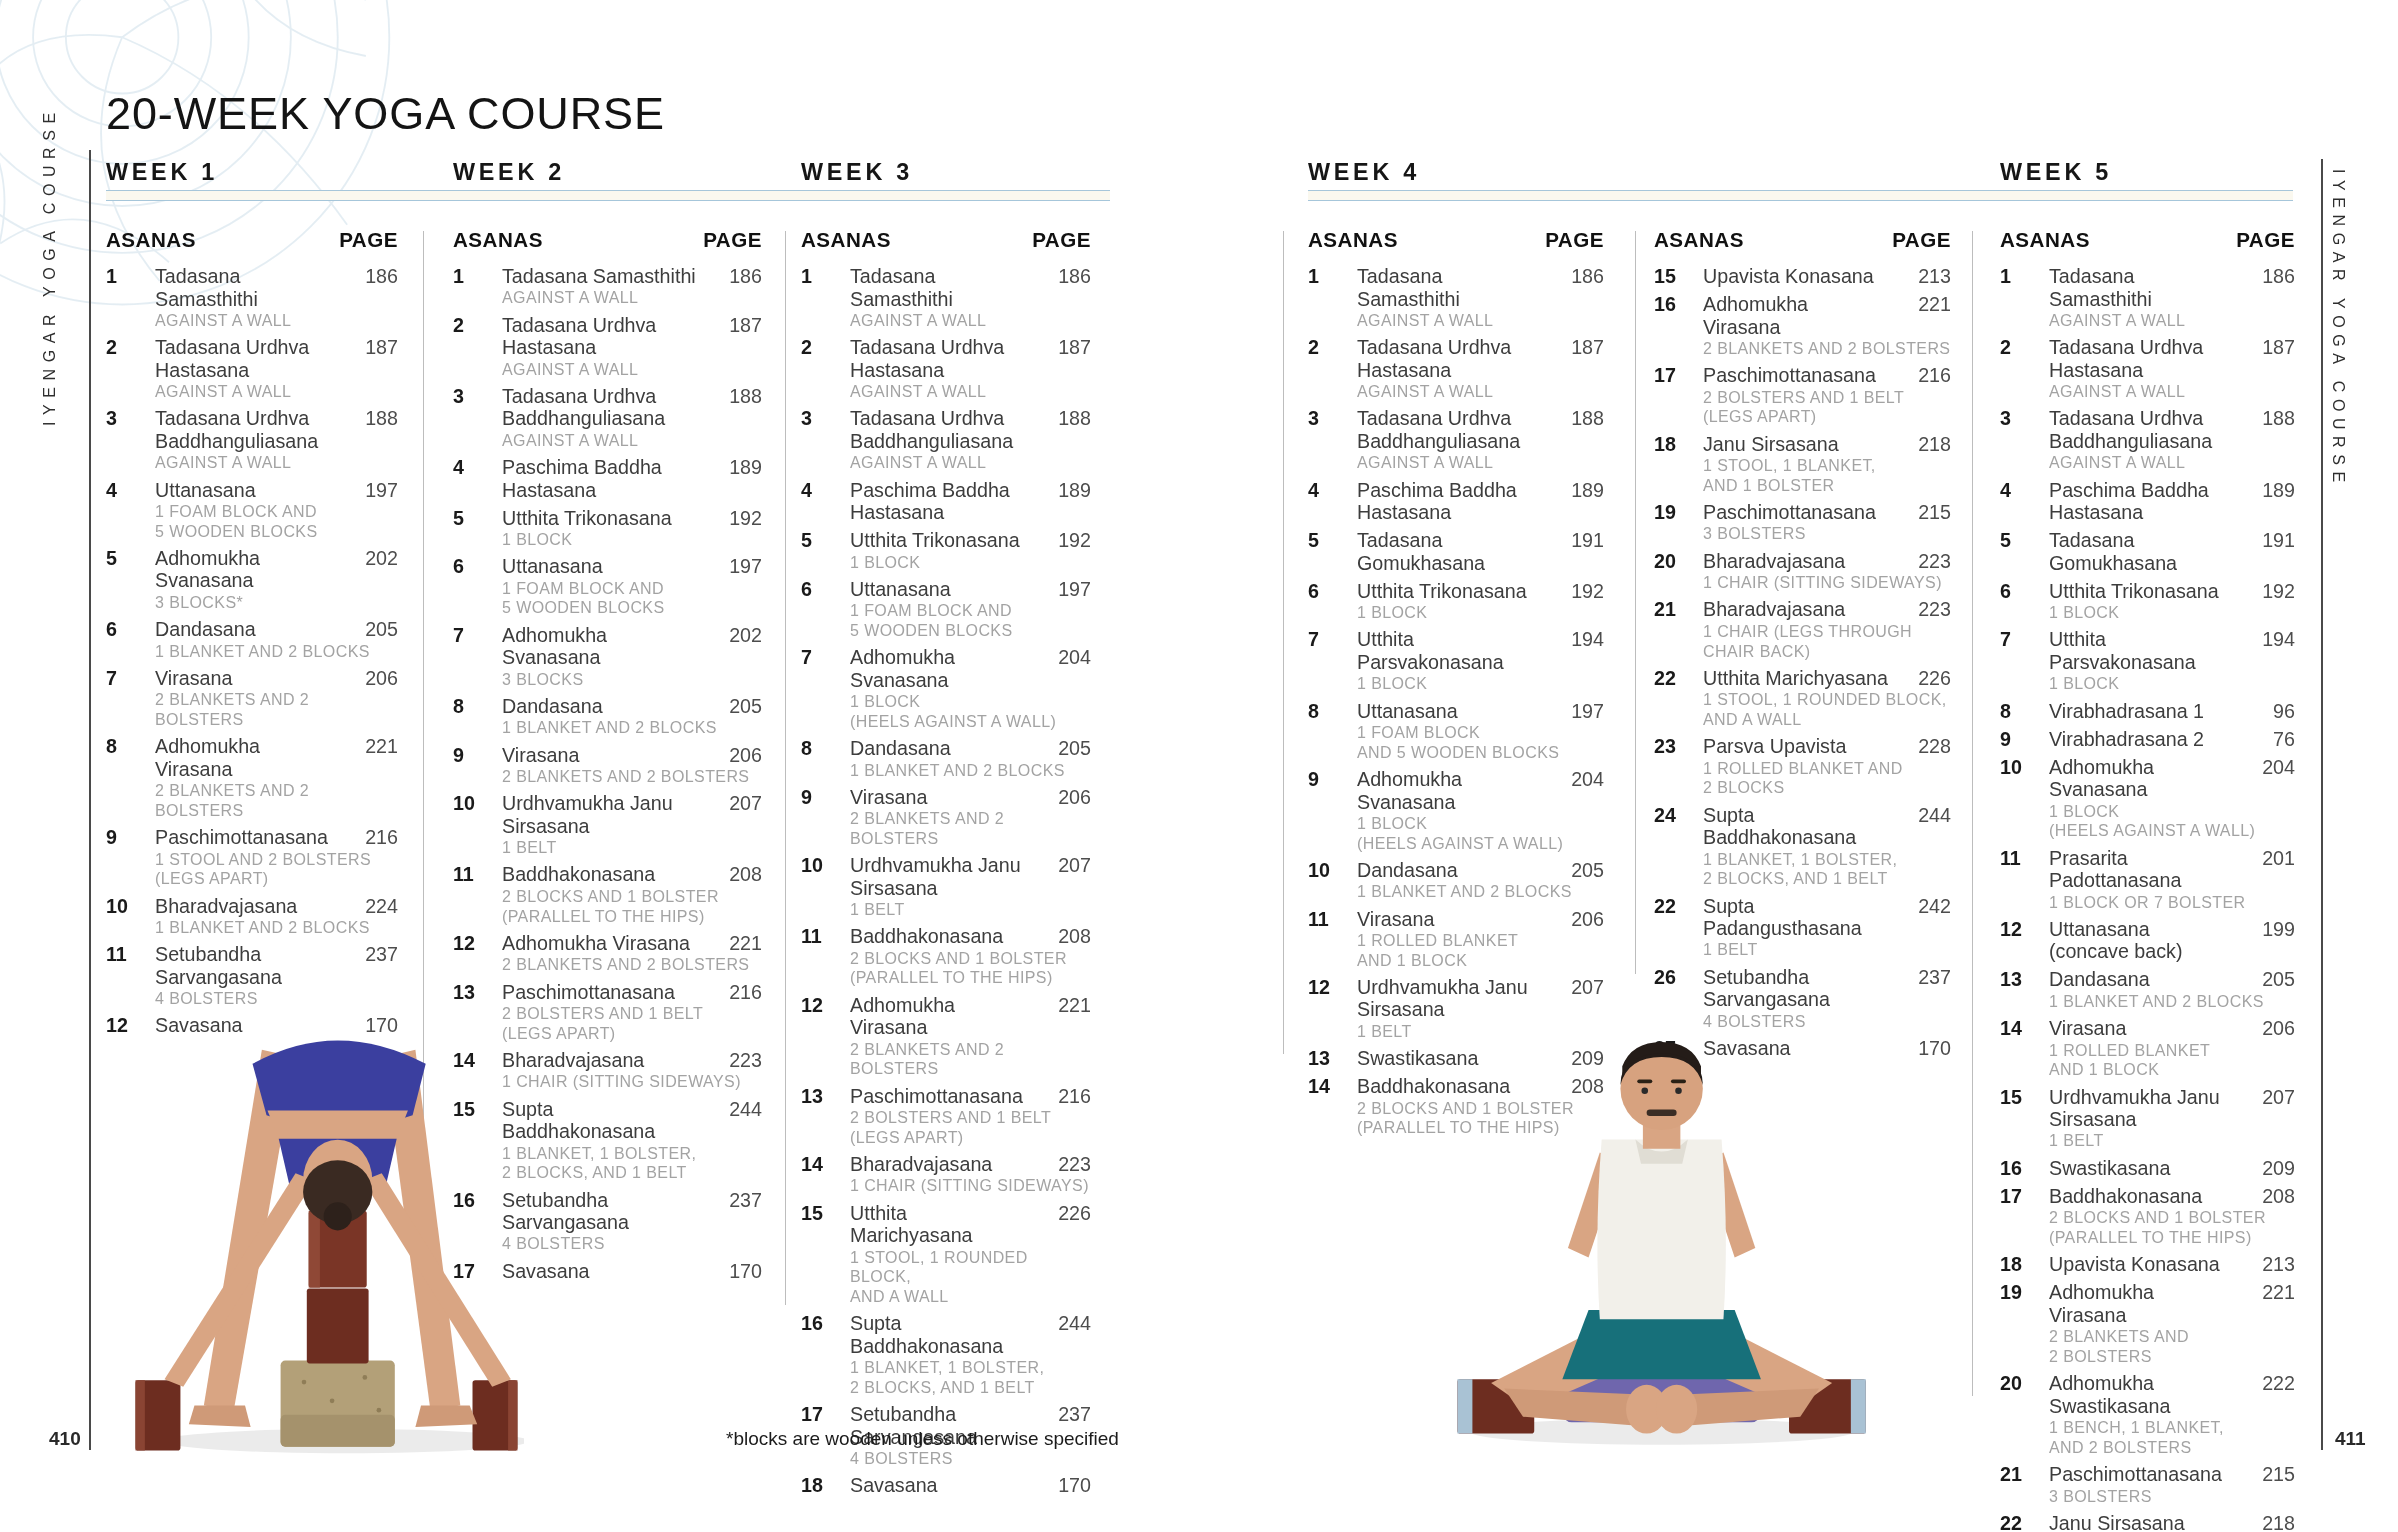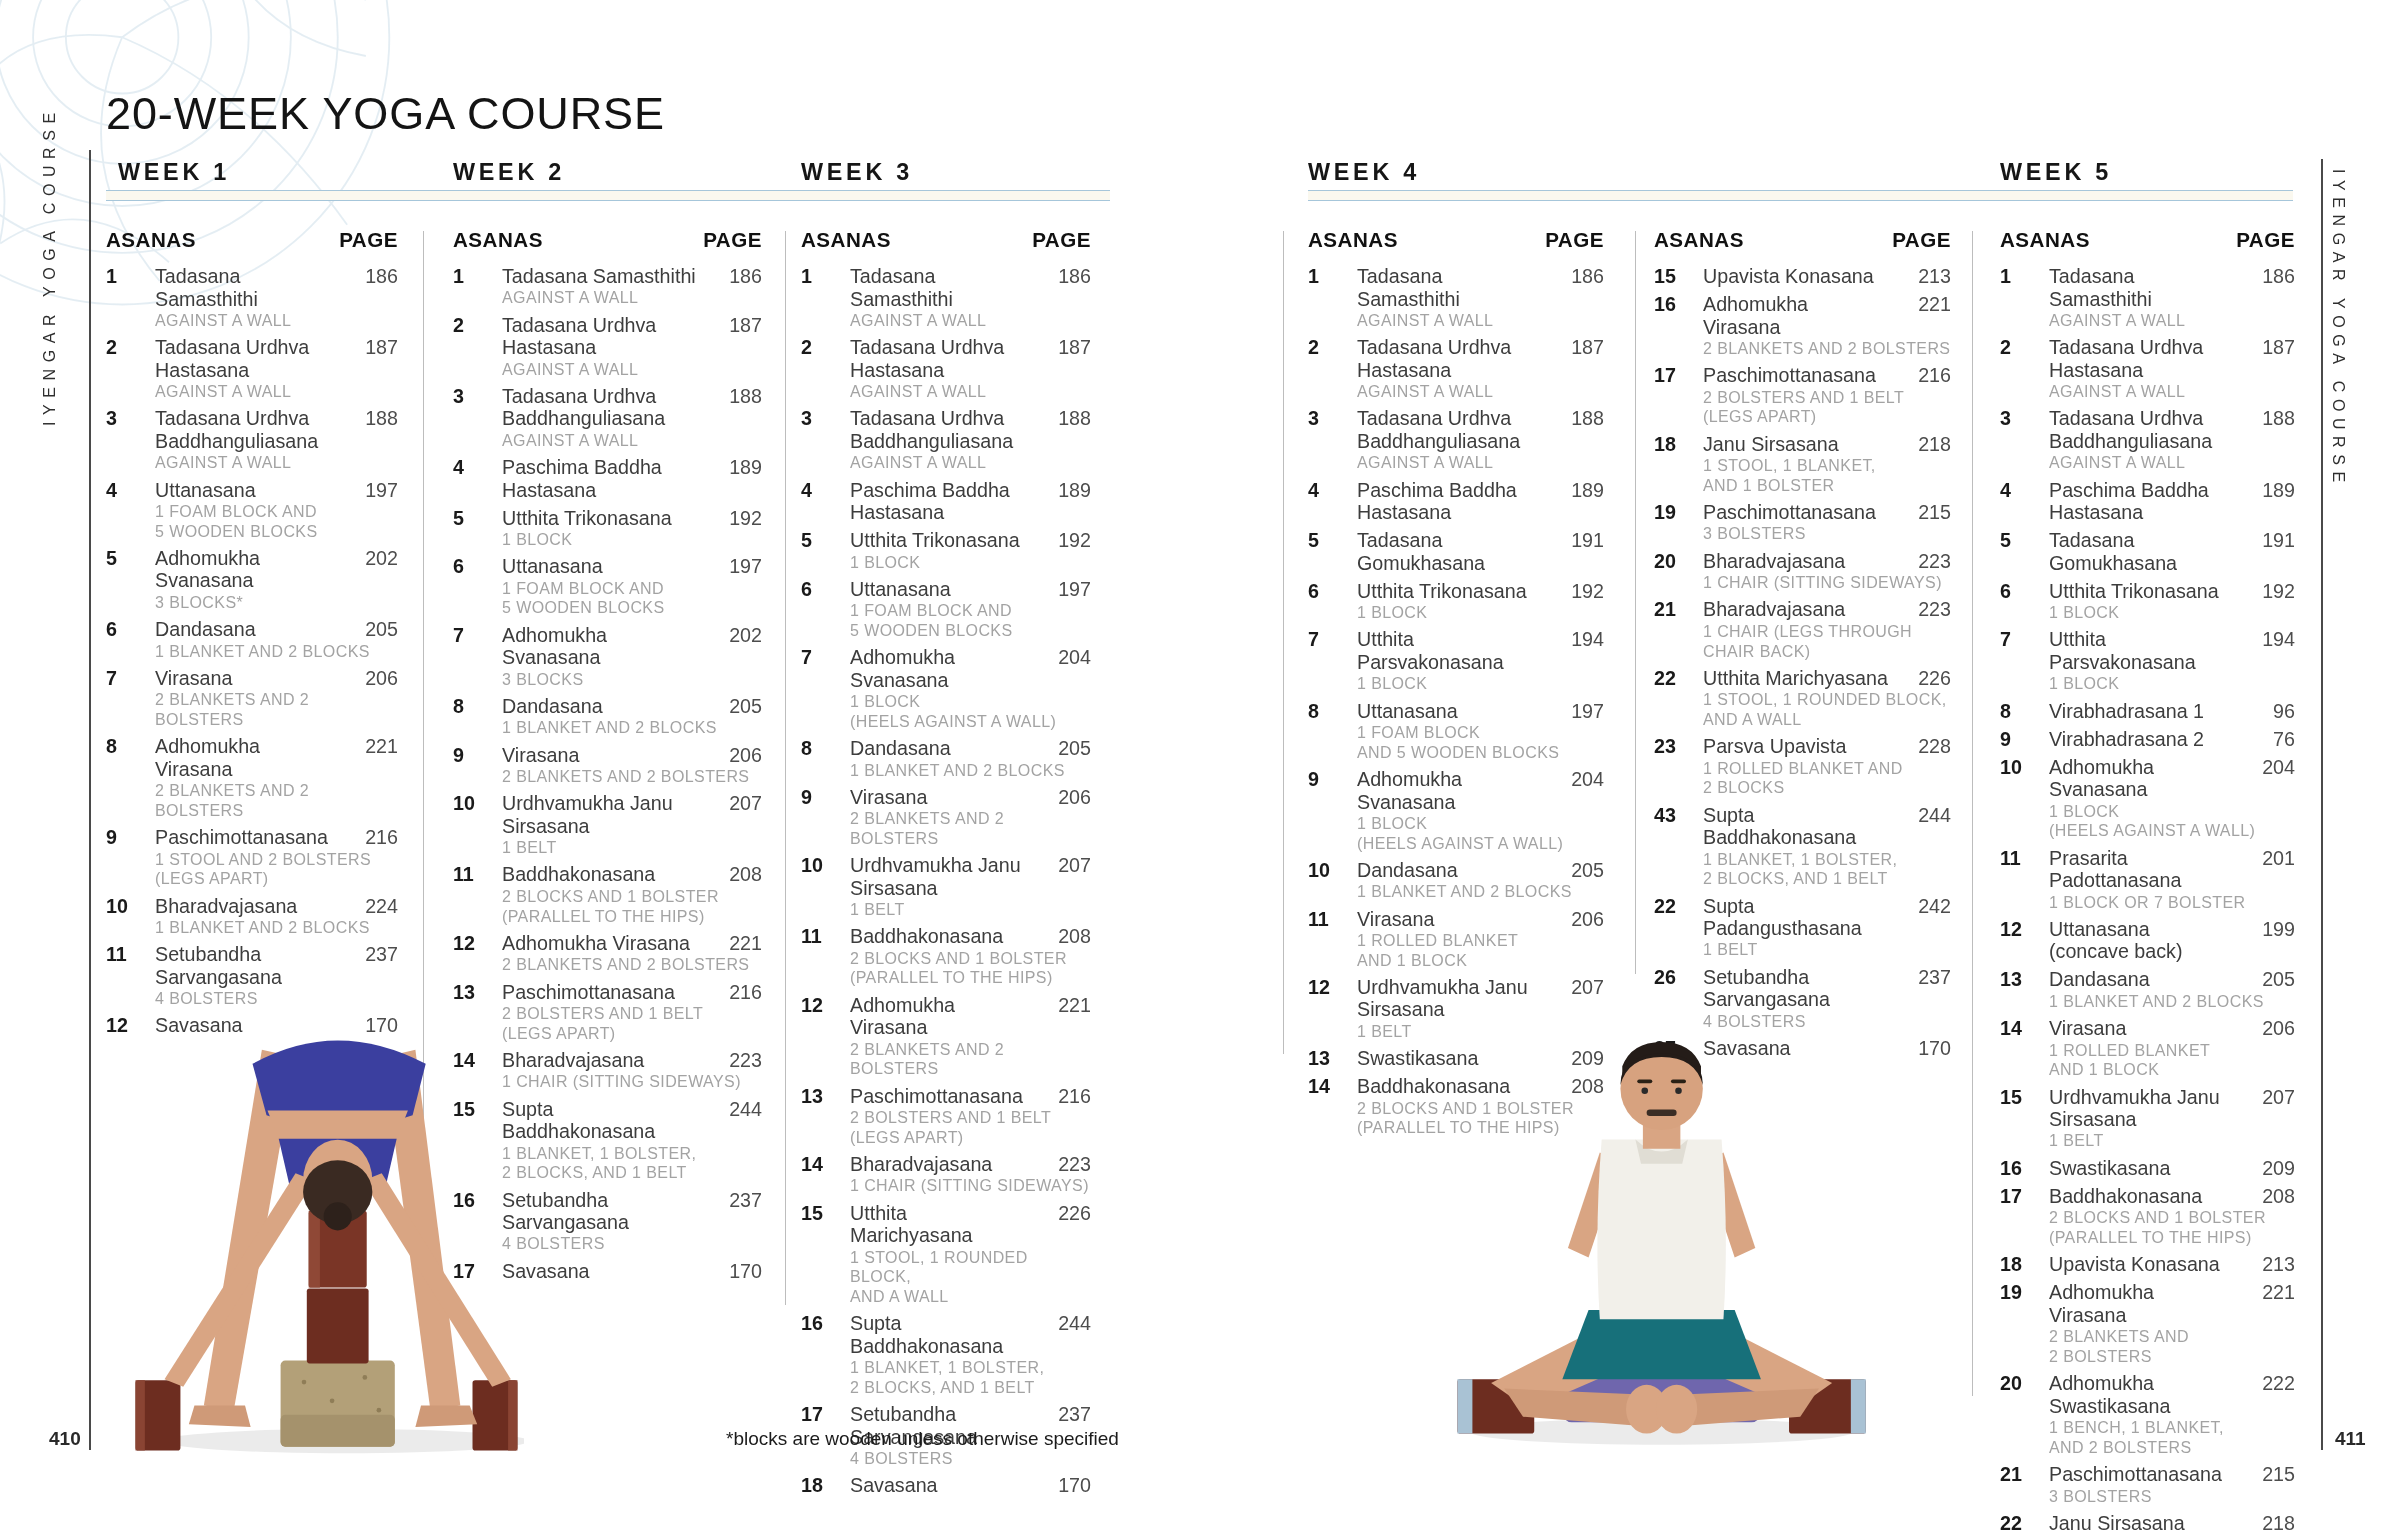--- a/index.html
+++ b/index.html
@@ -62,21 +62,21 @@
   <div class="rule" style="left:106px;width:1004px;"></div>
   <div class="rule" style="left:1308px;width:985px;"></div>
 
   <div class="divider" style="left:423px;top:231px;height:987px;"></div>
   <div class="divider" style="left:785px;top:231px;height:1074px;"></div>
   <div class="divider" style="left:1283px;top:231px;height:823px;"></div>
   <div class="divider" style="left:1635px;top:231px;height:743px;"></div>
   <div class="divider" style="left:1972px;top:231px;height:1165px;"></div>
 
   <div id="weeks-root">
-      <div class="weeklabel" style="left: 106px; padding-left: 12px;">WEEK 1</div>
+      <div class="weeklabel" style="left: 106px;">WEEK 1</div>
       <div class="weeklabel" style="left: 453px;">WEEK 2</div>
       <div class="weeklabel" style="left: 801px;">WEEK 3</div>
       <div class="weeklabel" style="left: 1308px;">WEEK 4</div>
       <div class="weeklabel" style="left: 2000px;">WEEK 5</div>
       <div class="colhead" style="left: 106px; width: 292px;"><span>ASANAS</span><span class="ph">PAGE</span></div>
       <div class="col" style="left: 106px; width: 292px;">
         <div class="item">
           <div class="irow">
             <span class="num">1</span>
             <span class="iname">Tadasana Samasthithi</span>
@@ -634,21 +634,21 @@
         <div class="item">
           <div class="irow">
             <span class="num">23</span>
             <span class="iname">Parsva Upavista</span>
             <span class="ipage">228</span>
           </div>
           <div class="iprops">1 ROLLED BLANKET AND<br>2 BLOCKS</div>
         </div>
         <div class="item">
           <div class="irow">
-            <span class="num">43</span>
+            <span class="num">24</span>
             <span class="iname">Supta Baddhakonasana</span>
             <span class="ipage">244</span>
           </div>
           <div class="iprops">1 BLANKET, 1 BOLSTER,<br>2 BLOCKS, AND 1 BELT</div>
         </div>
         <div class="item">
           <div class="irow">
             <span class="num">22</span>
             <span class="iname">Supta Padangusthasana</span>
             <span class="ipage">242</span>

